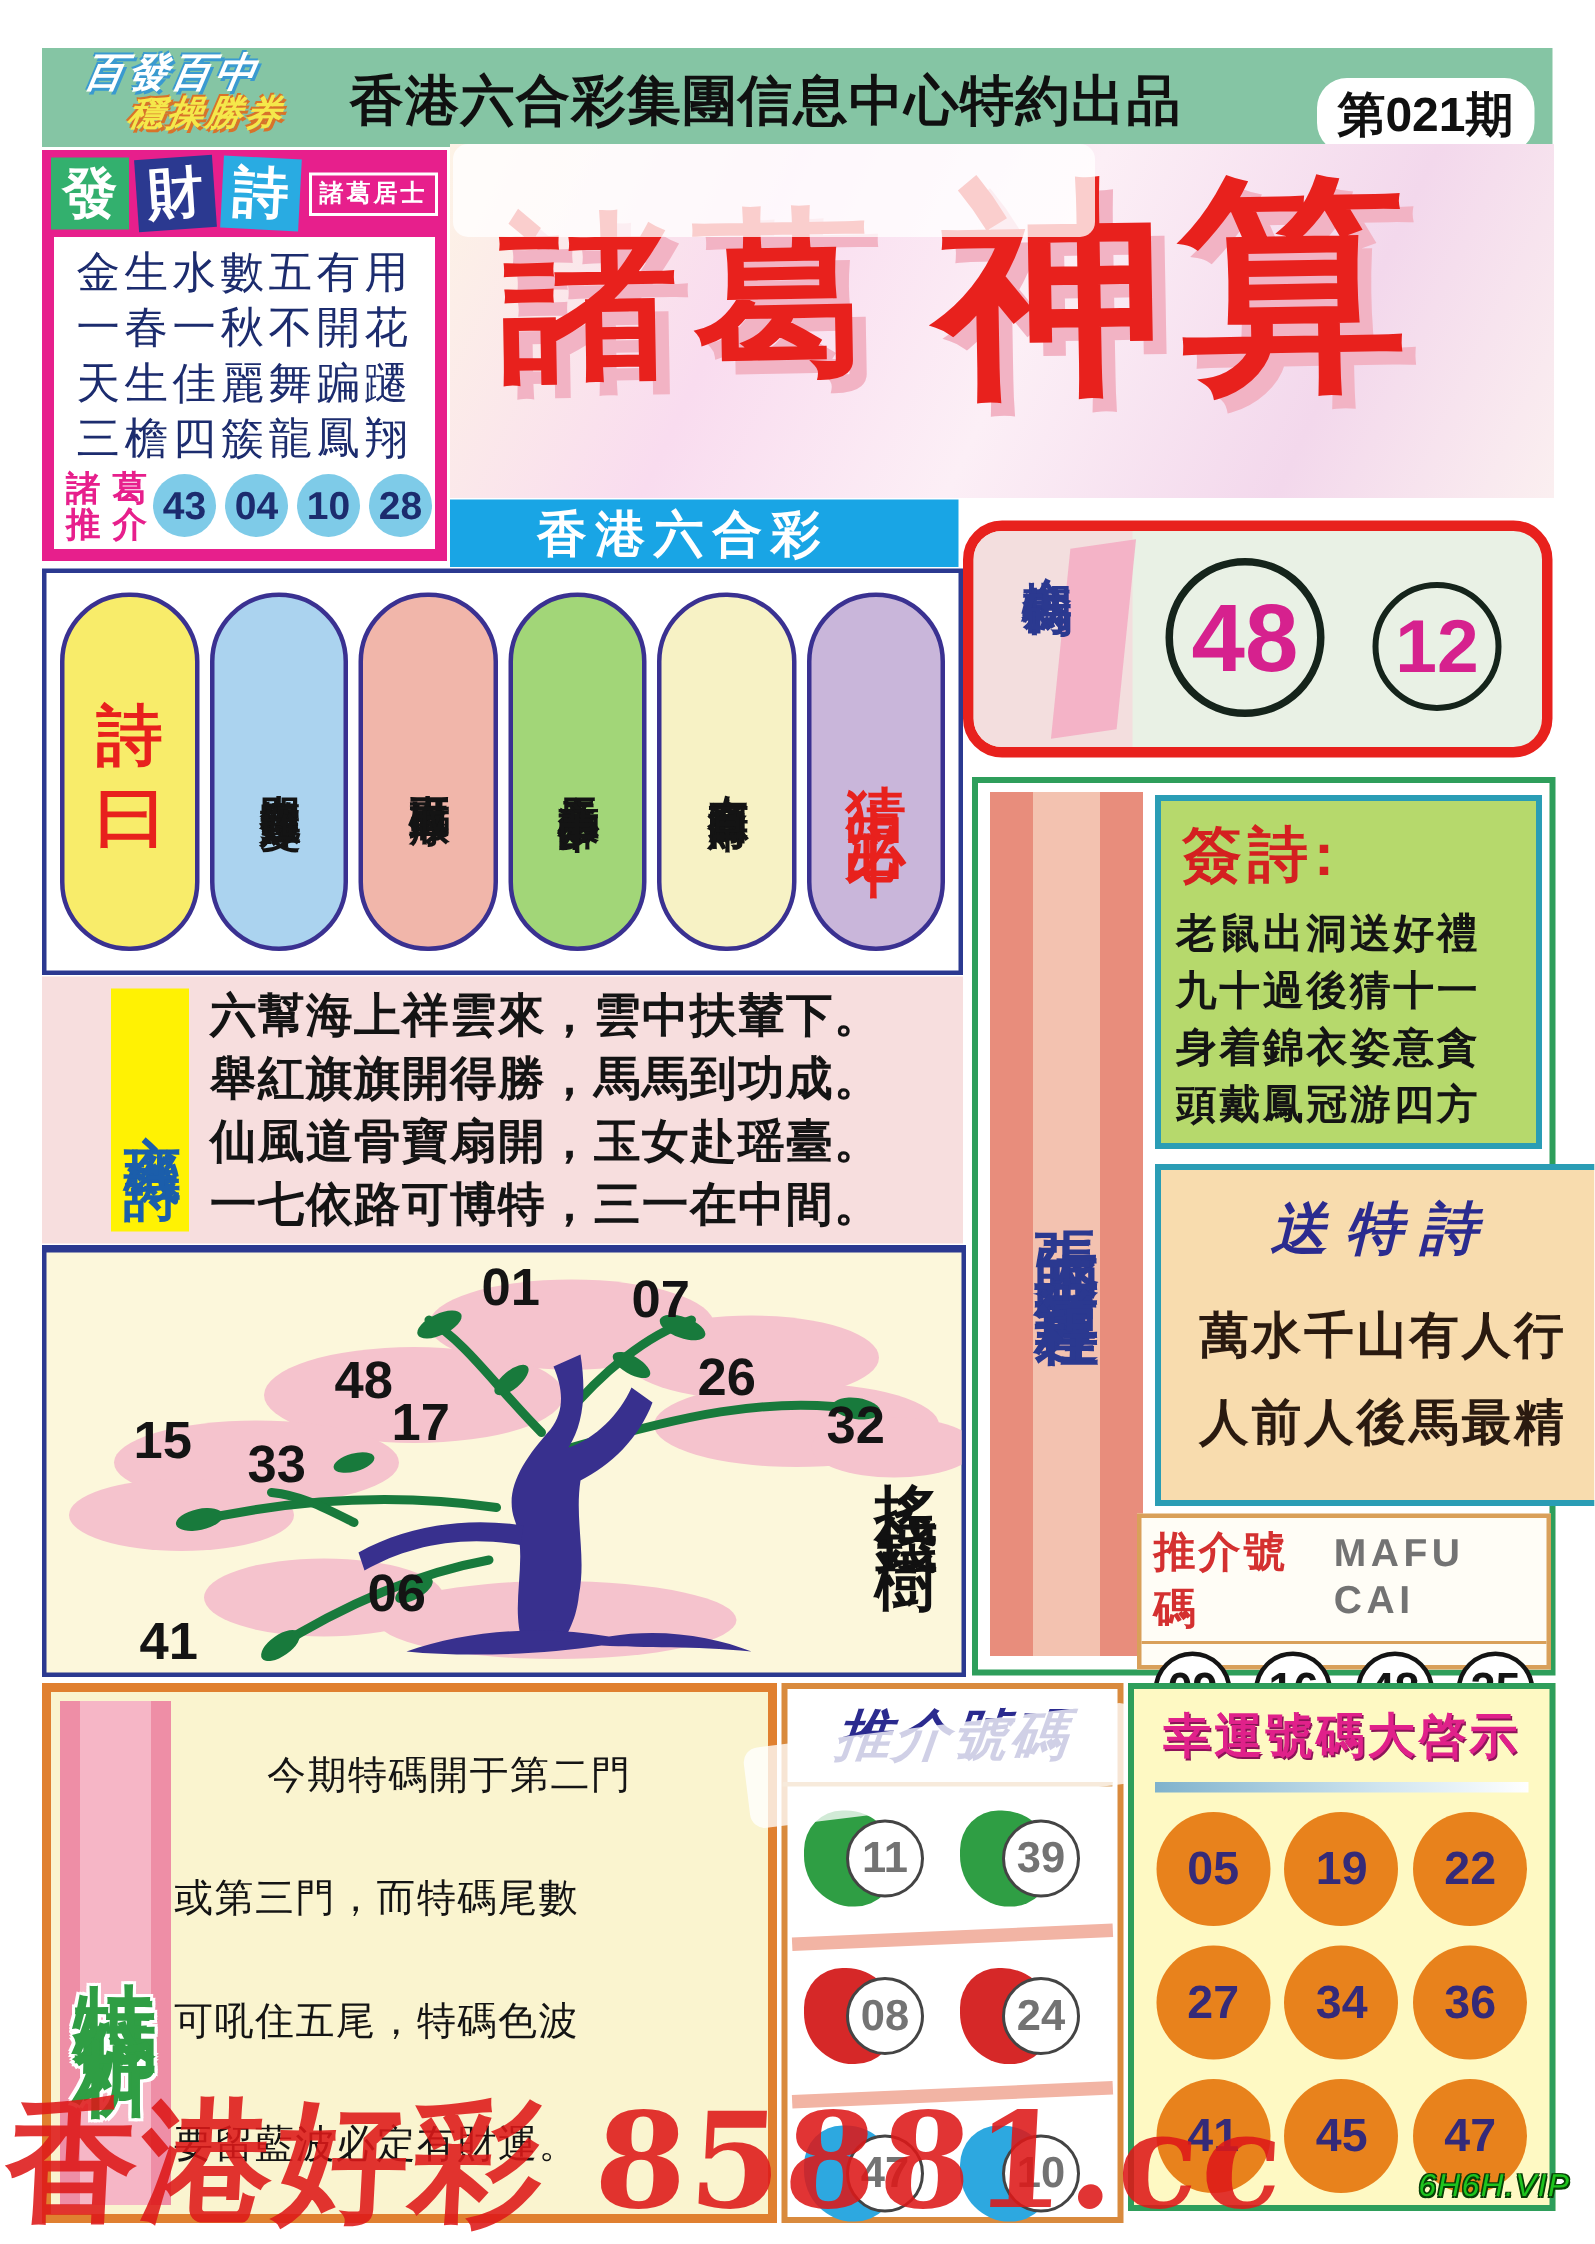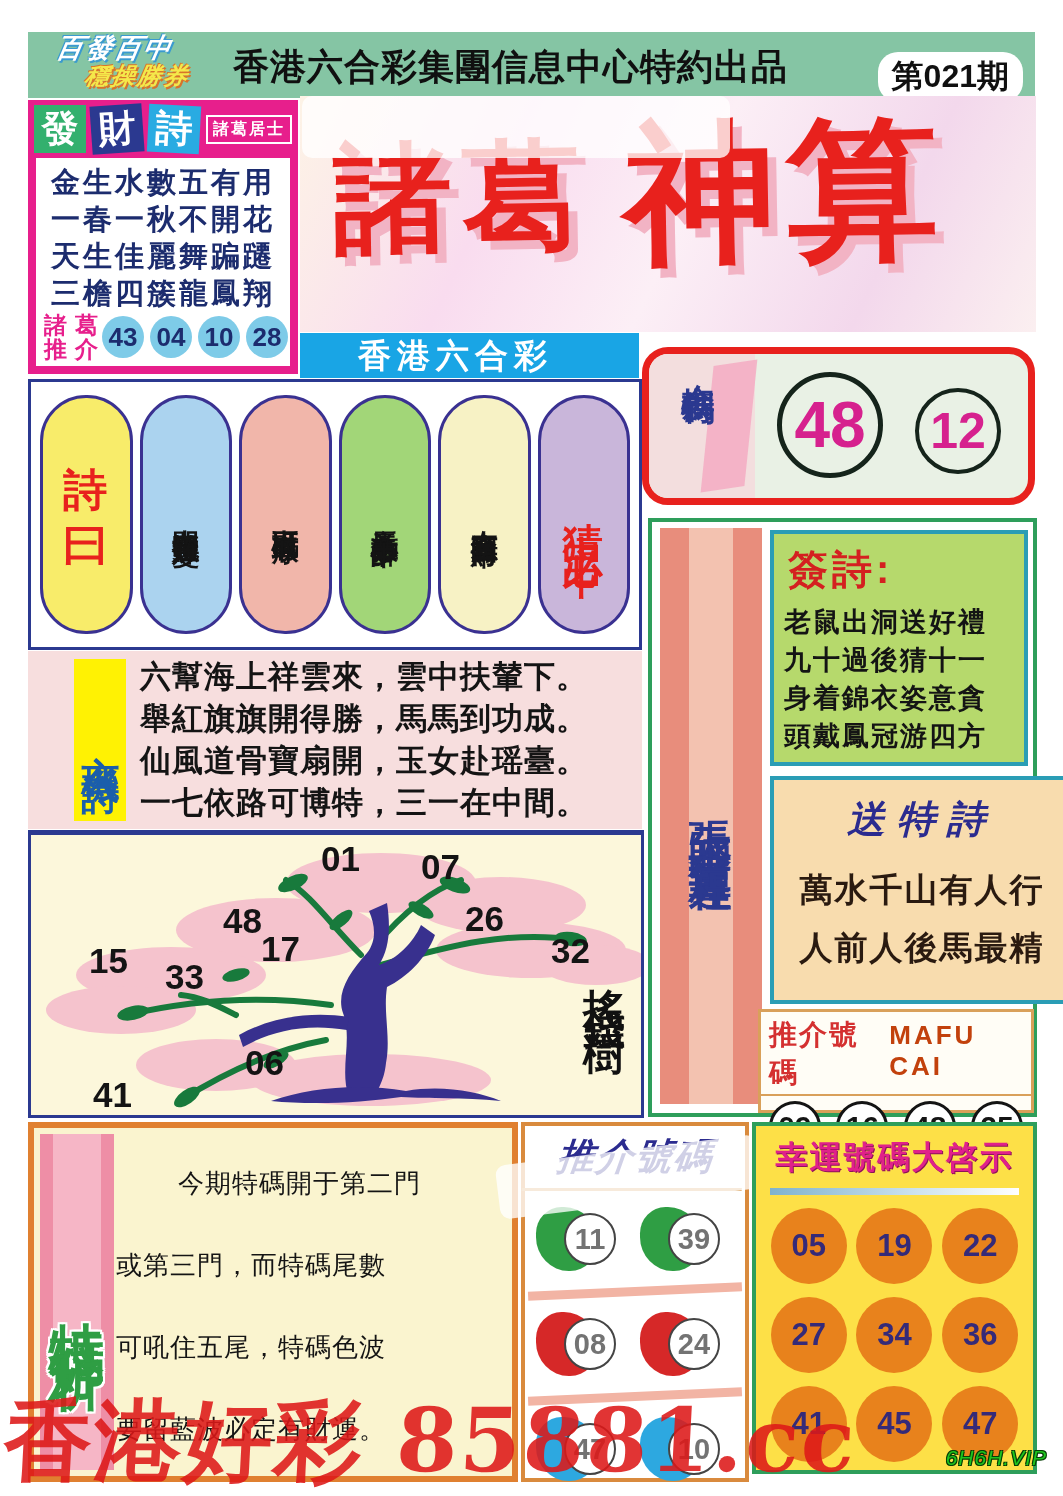--- a/index.html
+++ b/index.html
@@ -16,21 +16,21 @@
 
   
   .facai { position:absolute; left:28px; top:100px; width:270px; height:274px; background:#e71f8c; }
   .facai-titlebar { position:absolute; left:0; top:0; right:0; height:58px; display:flex; align-items:center; gap:5px; padding:4px 6px; }
   .tile { width:52px; height:48px; display:flex; align-items:center; justify-content:center; font-size:37px; font-weight:900; color:#ffffff; font-family:"DejaVu Serif", serif; }
   .tile1 { background:#33b06e; }
   .tile2 { background:#2b3990; transform:rotate(-4deg); }
   .tile3 { background:#29abe2; transform:rotate(3deg); }
   .facai-author { margin-left:auto; border:2px solid #ffffff; color:#ffffff; font-size:16px; font-weight:bold; padding:2px 5px; letter-spacing:2px; white-space:nowrap; }
   .facai-body { position:absolute; left:8px; top:58px; right:8px; bottom:8px; background:#ffffff; }
-  .facai-poem { padding-top:6px; text-align:center; color:#1c2c6e; font-weight:700; font-size:29px; line-height:37px; letter-spacing:3px; }
+  .facai-poem { padding-top:6px; text-align:center; color:#1c2c6e; font-weight:400; font-size:29px; line-height:37px; letter-spacing:3px; }
   .facai-rec { position:absolute; left:4px; right:2px; bottom:3px; height:52px; display:flex; align-items:center; }
   .rec-label { width:64px; display:grid; grid-template-columns:1fr 1fr; color:#e71f8c; font-weight:900; font-size:23px; line-height:24px; text-align:center; }
   .rec-nums { display:flex; gap:6px; }
   .num-circle { width:42px; height:42px; border-radius:50%; background:#7ecbe8; color:#1c2c6e; font-weight:900; font-size:26px; display:flex; align-items:center; justify-content:center; }
 
   
   .title-area { position:absolute; left:300px; top:96px; width:736px; height:236px;
     background:linear-gradient(115deg,#fdf3e6 0%,#f9dcef 28%,#fceff6 52%,#f3d8ec 78%,#fbeff0 100%); }
   .main-title { position:absolute; left:34px; top:6px; width:680px; display:flex; align-items:center; gap:34px; transform:rotate(-1deg); }
   .main-title .t1 { font-size:118px; }
@@ -76,21 +76,21 @@
   .zhang-strip span { writing-mode:vertical-rl; text-orientation:upright; font-size:43px; font-weight:900; color:#2b3990; letter-spacing:6px; }
   .qianshi { position:absolute; left:118px; top:8px; width:258px; height:236px; background:#b6d96c; border:4px solid #2a9db5; }
   .qs-title { font-size:40px; color:#d42020; font-weight:900; padding:8px 0 0 14px; letter-spacing:4px; }
   .qs-lines { padding:6px 0 0 10px; font-size:27px; font-weight:900; color:#141414; line-height:38px; letter-spacing:2px; }
   .songte { position:absolute; left:118px; top:254px; width:304px; height:228px; background:#f8dcae; border:4px solid #2a9db5; }
   .st-title { text-align:center; font-size:38px; color:#2b2b8f; font-weight:900; font-style:italic; font-family:"DejaVu Serif", serif; padding-top:14px; letter-spacing:12px; }
   .st-lines { text-align:center; font-size:33px; font-weight:900; color:#2a1a10; line-height:58px; padding-top:16px; letter-spacing:2px; }
   .mafucai { position:absolute; left:106px; top:487px; width:276px; height:104px; border:3px solid #d9a05a; background:#fffdf6; }
   .mf-header { border-bottom:2px solid #d9a05a; padding:4px 8px 2px; display:flex; gap:14px; align-items:baseline; }
   .mf-label { color:#d43030; font-weight:900; font-size:28px; letter-spacing:2px; }
-  .mf-brand { color:#c2410c; font-weight:900; font-size:26px; letter-spacing:3px; }
+  .mf-brand { color:#737373; font-weight:900; font-size:26px; letter-spacing:3px; }
   .mf-nums { display:flex; justify-content:space-between; padding:5px 8px; }
   .mf-circle { width:52px; height:52px; border:3px solid #141414; border-radius:50%; display:flex; align-items:center; justify-content:center; font-size:30px; font-weight:900; color:#141414; background:#fff; }
 
   
   .analysis { position:absolute; left:28px; top:1122px; width:490px; height:360px; border:6px solid #e08030; background:#faf4cf; }
   .an-strip { position:absolute; left:6px; top:6px; width:74px; height:336px;
     background:linear-gradient(90deg,#ee8ea6 0 18%,#f6b6c6 18% 82%,#ee8ea6 82%); display:flex; align-items:center; justify-content:center; }
   .an-strip span { writing-mode:vertical-rl; text-orientation:upright; font-size:55px; font-weight:900; color:#2f9e44;
     letter-spacing:12px;
     text-shadow:2px 0 #fff,-2px 0 #fff,0 2px #fff,0 -2px #fff,2px 2px #fff,-2px -2px #fff,2px -2px #fff,-2px 2px #fff; }
@@ -101,21 +101,21 @@
   .shields-box { position:absolute; left:521px; top:1122px; width:228px; height:360px; border:4px solid #d98a3d; background:#ffffff; }
   .sh-title { text-align:center; font-size:37px; font-weight:900; font-style:italic; color:#2b2b8f; font-family:"DejaVu Serif", serif; padding:6px 0; border-bottom:3px solid #d9a05a; letter-spacing:2px; transform:skewX(-6deg); }
   .sh-row { position:relative; height:96px; display:flex; align-items:center; justify-content:space-around; padding:0 6px; }
   .shield { position:relative; width:94px; height:66px; }
   .shield-blob { position:absolute; left:0; top:1px; width:62px; height:64px; border-radius:42% 56% 46% 54%; }
   .row-g .shield-blob { background:#2f9e44; } .row-r .shield-blob { background:#d62828; } .row-b .shield-blob { background:#2da8e0; }
   .shield-circle { position:absolute; left:28px; top:7px; width:52px; height:52px; background:#ffffff; border:2px solid #444; border-radius:50%; display:flex; align-items:center; justify-content:center; font-size:29px; font-weight:900; color:#737373; }
   .sh-divider { height:9px; background:#f2b4a4; margin:0 3px; transform:rotate(-2.5deg); }
 
   
-  .lucky { position:absolute; left:752px; top:1122px; width:285px; height:352px; border:4px solid #2e9e5b; background:#fde047; }
+  .lucky { position:absolute; left:752px; top:1122px; width:285px; height:352px; border:4px solid #2e9e5b; background:#fef9c3; }
   .lk-title { text-align:center; padding-top:10px; font-size:32px; font-weight:900; color:#e0218a; letter-spacing:2px; text-shadow:1px 1px 0 #8c1458; }
   .lk-bar { margin:8px 14px 0; height:7px; background:linear-gradient(90deg,#7fb2cc,#cfe4ef 60%,#ffffff); }
   .lk-grid { display:grid; grid-template-columns:repeat(3,1fr); row-gap:13px; padding:13px 10px; justify-items:center; }
   .lk-circle { width:76px; height:76px; border-radius:50%; background:#e8821c; display:flex; align-items:center; justify-content:center; font-size:31px; font-weight:bold; color:#352a78; font-family:Liberation Sans, sans-serif; }
 
   
   .wm-main { position:absolute; left:4px; top:1382px; white-space:nowrap; font-size:88px; font-weight:900; font-family:"DejaVu Serif", serif; color:rgba(221,24,24,0.88); letter-spacing:2px; transform:skewX(-3deg); }
   .wm-corner { position:absolute; right:16px; top:1446px; font-size:21px; font-weight:400; font-style:italic; color:#1ec41e; letter-spacing:1px;
     text-shadow:1px 1px 0 #064006,-1px -1px 0 #064006,1px -1px 0 #064006,-1px 1px 0 #064006;text-align:center; }
   .artifact { position:absolute; background:rgba(255,255,255,0.78); border-radius:10px; }

